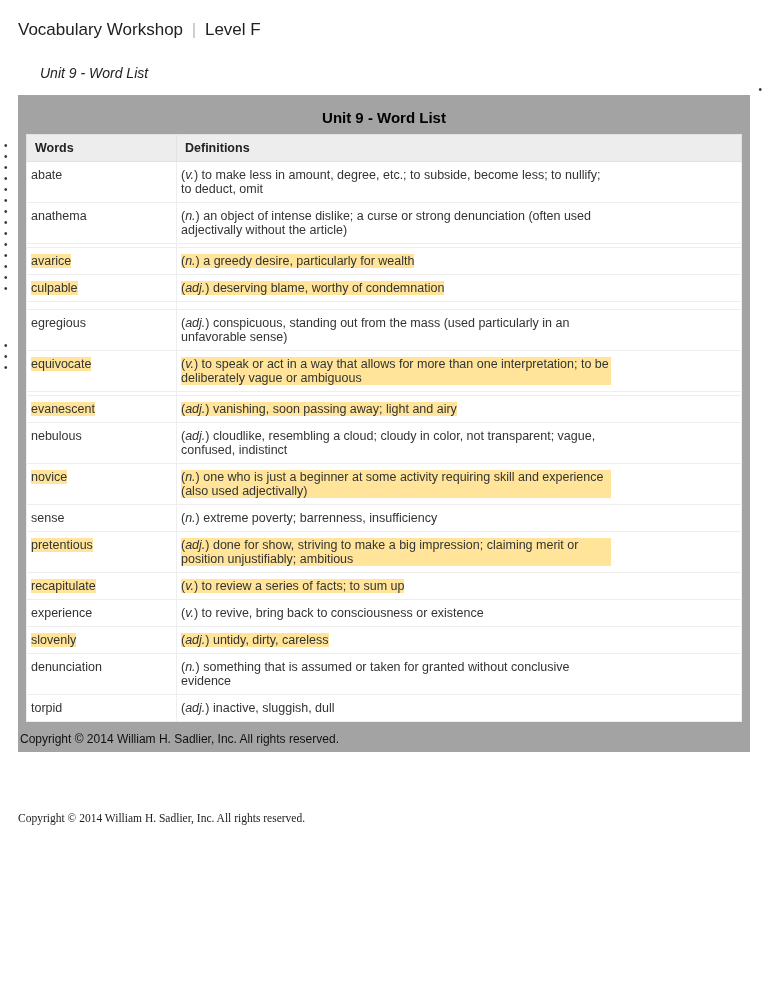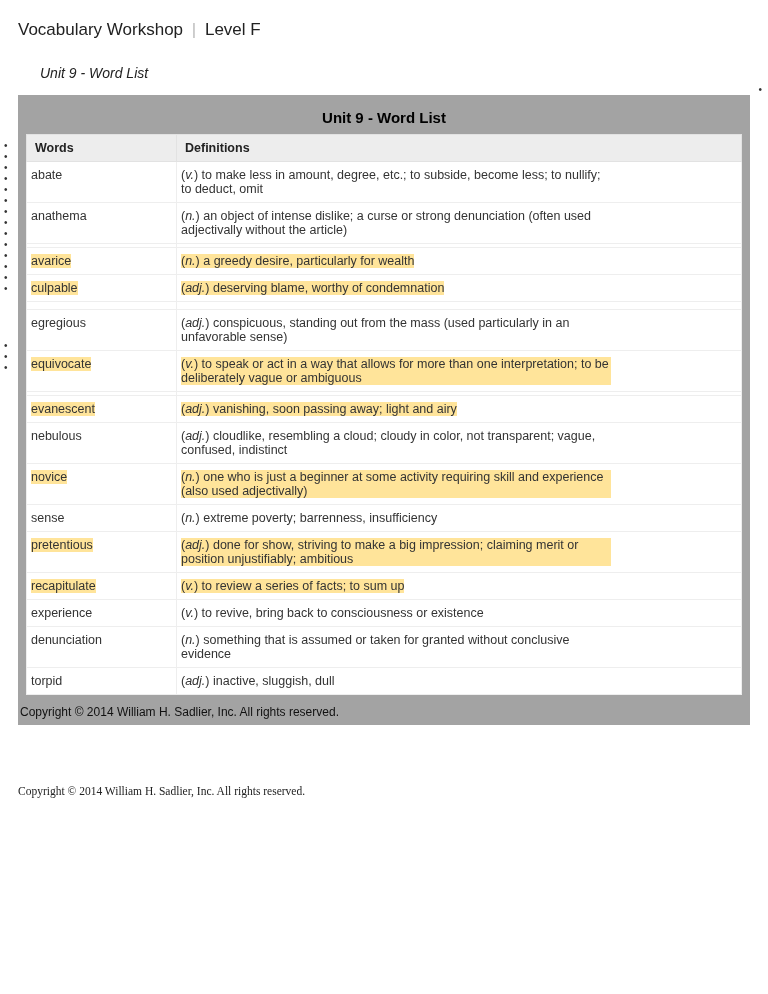--- a/index.html
+++ b/index.html
@@ -212,20 +212,24 @@
           </tr>
           <tr>
             <td><span class="hl">recapitulate</span></td>
             <td><span class="def hl">(<span class="pos">v.</span>) to review a series of facts; to sum up</span></td>
           </tr>
           <tr>
             <td><span>experience</span></td>
             <td><span class="def">(<span class="pos">v.</span>) to revive, bring back to consciousness or existence</span></td>
           </tr>
           <tr>
+            <td><span class="hl">slovenly</span></td>
+            <td><span class="def hl">(<span class="pos">adj.</span>) untidy, dirty, careless</span></td>
+          </tr>
+          <tr>
             <td><span>denunciation</span></td>
             <td><span class="def">(<span class="pos">n.</span>) something that is assumed or taken for granted without conclusive evidence</span></td>
           </tr>
           <tr>
             <td><span>torpid</span></td>
             <td><span class="def">(<span class="pos">adj.</span>) inactive, sluggish, dull</span></td>
           </tr>
         </tbody>
     </table>
 

